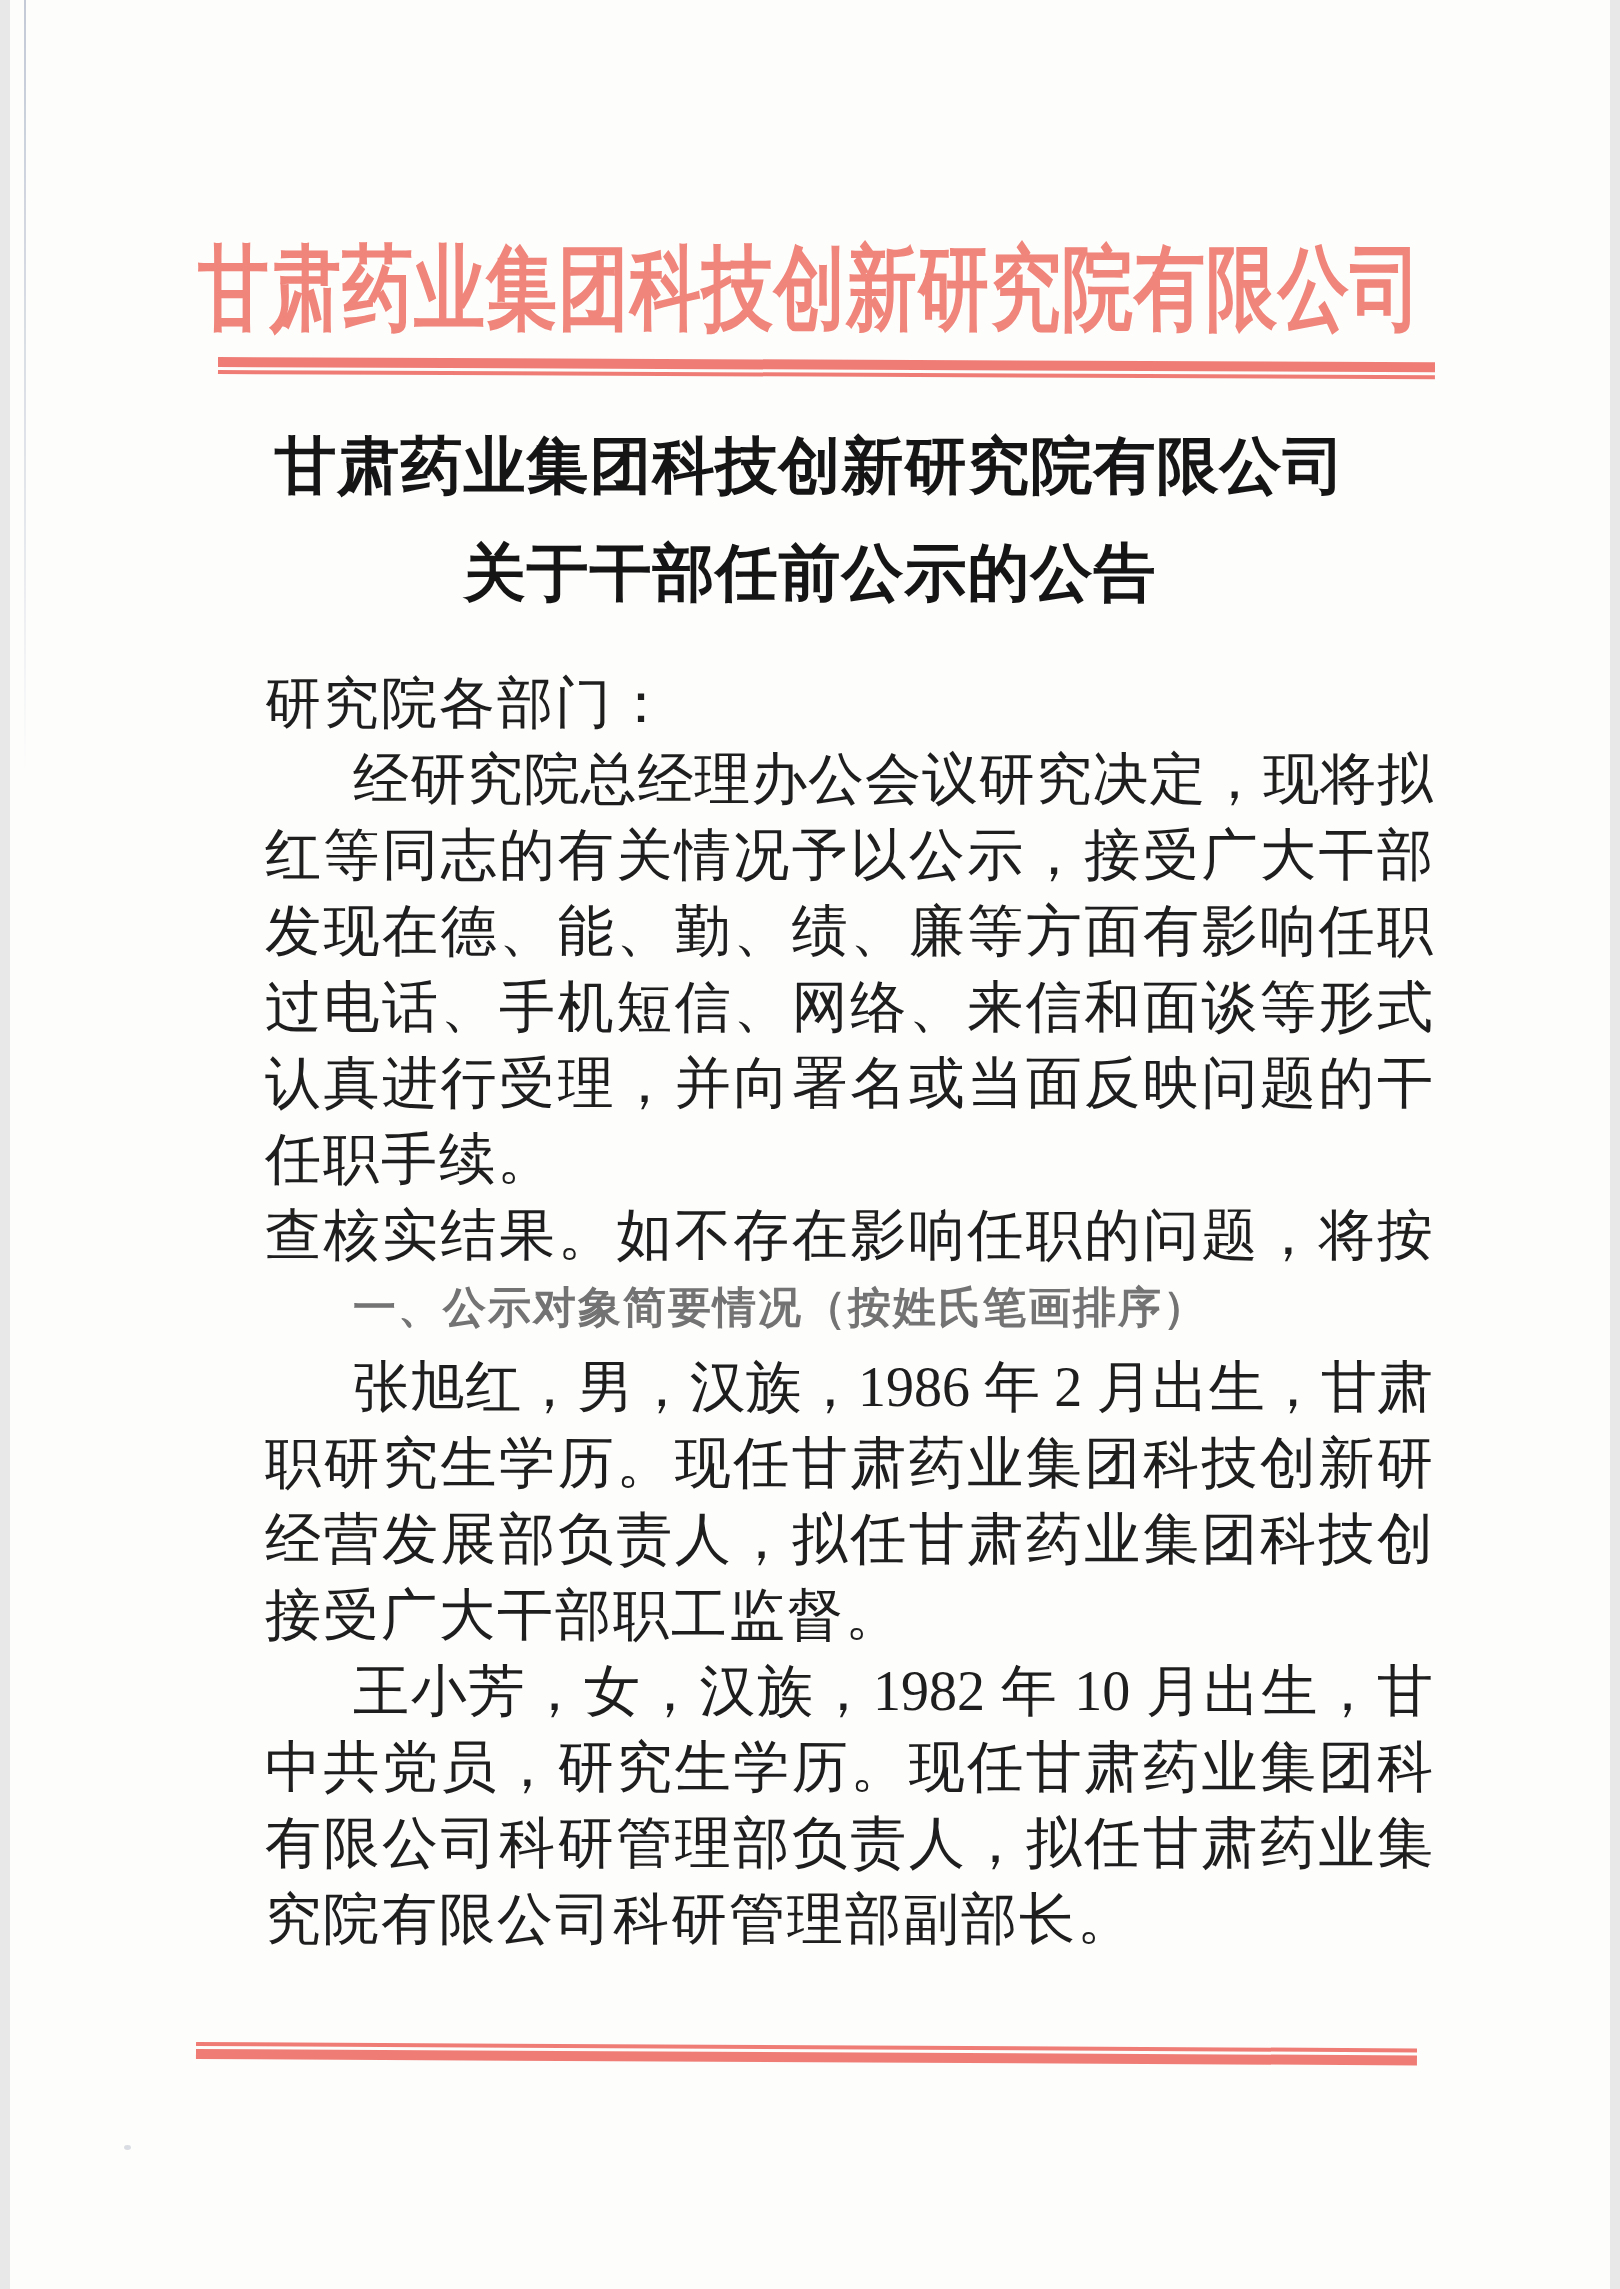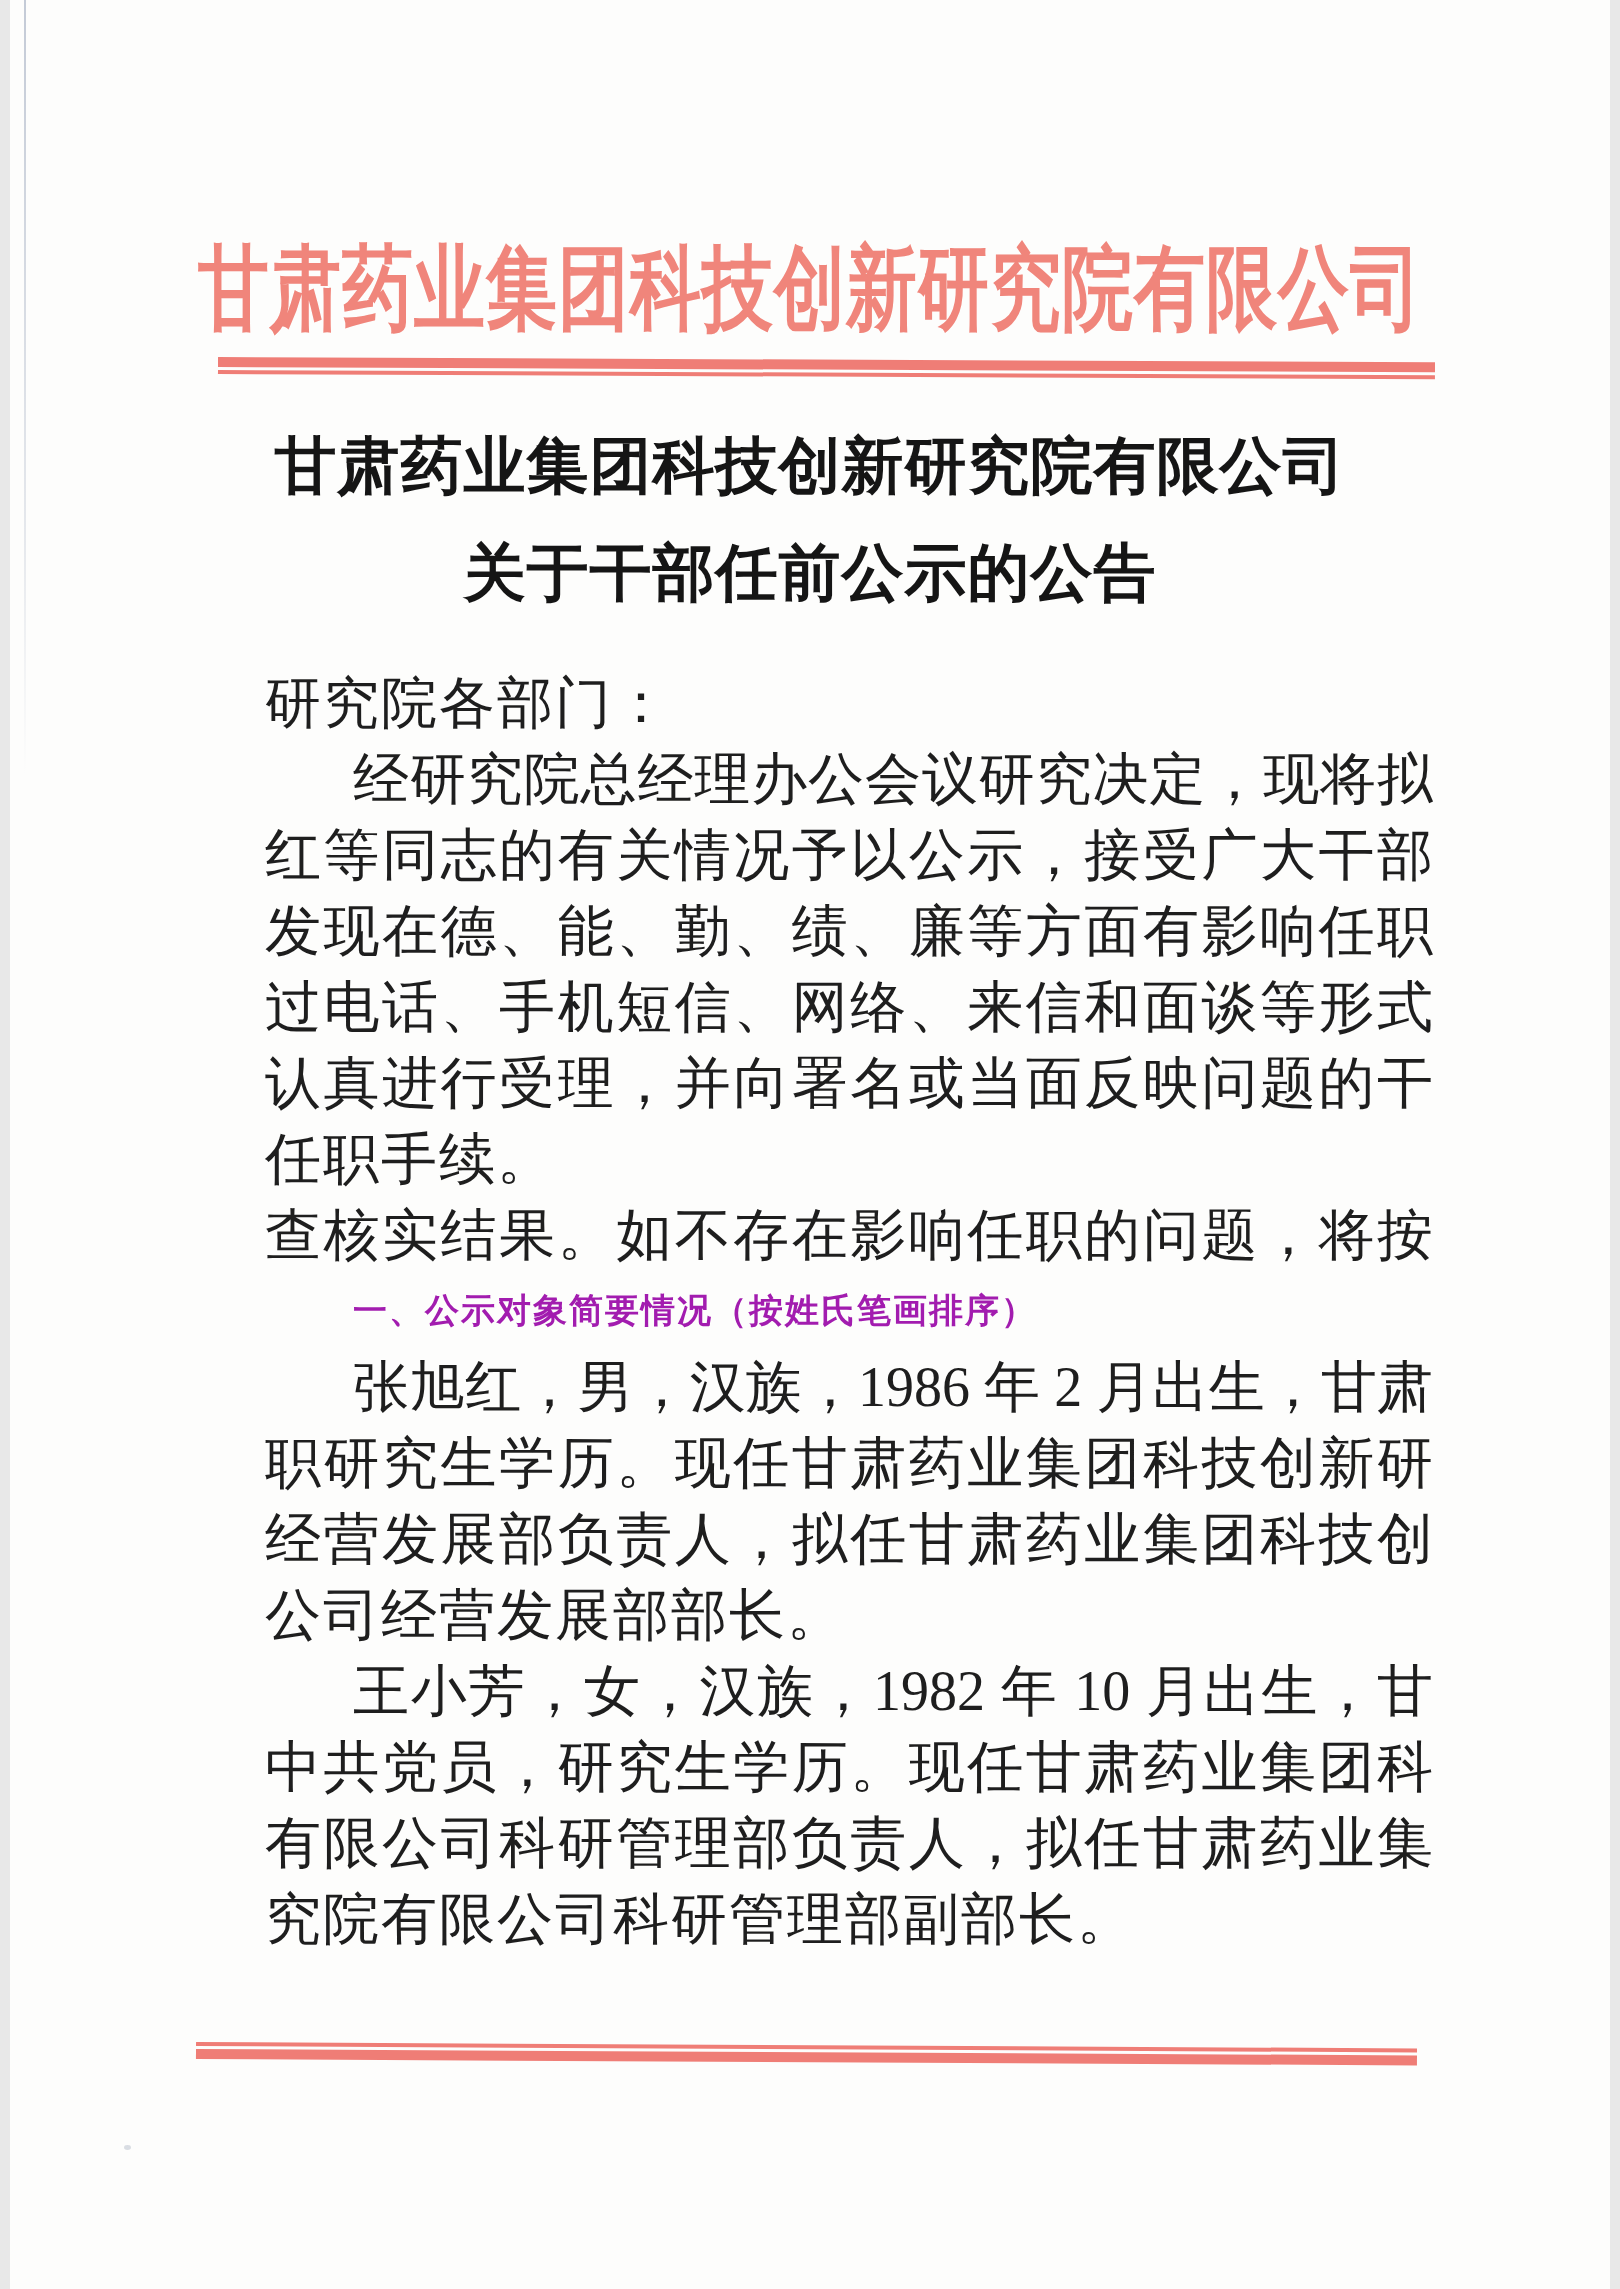--- a/index.html
+++ b/index.html
@@ -61,24 +61,24 @@
   .line.jst{
     letter-spacing:0;
     text-align:justify;
     text-align-last:justify;
     -moz-text-align-last:justify;
     white-space:normal;
     overflow:hidden;
   }
   .line.ind{padding-left:88px;}
   .line.head{
-    font-family:Liberation Serif, serif;
+    font-family:Liberation Mono, monospace;
     font-weight:700;
-    font-size:34px;
-    color:#a21caf;
+    font-size:43px;
+    color:#737373;
   }
 </style>
 </head>
 <body>
 
 <div class="page">
 
   <div class="scan-line"></div>
   <div class="speck"></div>
 
@@ -99,21 +99,21 @@
     <div class="line jst">红等同志的有关情况予以公示，接受广大干部职工监督。如</div>
     <div class="line jst">发现在德、能、勤、绩、廉等方面有影响任职的问题，可通</div>
     <div class="line jst">过电话、手机短信、网络、来信和面谈等形式反映，我们将</div>
     <div class="line jst">认真进行受理，并向署名或当面反映问题的干部职工反馈调</div>
     <div class="line">任职手续。</div>
     <div class="line jst">查核实结果。如不存在影响任职的问题，将按有关规定办理</div>
     <div class="line ind head">一、公示对象简要情况（按姓氏笔画排序）</div>
     <div class="line ind jst">张旭红，男，汉族，1986 年 2 月出生，甘肃武威人，在</div>
     <div class="line jst">职研究生学历。现任甘肃药业集团科技创新研究院有限公司</div>
     <div class="line jst">经营发展部负责人，拟任甘肃药业集团科技创新研究院有限</div>
-    <div class="line">公司经营发展部部长。</div>
+    <div class="line">接受广大干部职工监督。</div>
     <div class="line ind jst">王小芳，女，汉族，1982 年 10 月出生，甘肃靖远人，</div>
     <div class="line jst">中共党员，研究生学历。现任甘肃药业集团科技创新研究院</div>
     <div class="line jst">有限公司科研管理部负责人，拟任甘肃药业集团科技创新研</div>
     <div class="line">究院有限公司科研管理部副部长。</div>
   </div>
 
   <div class="rule rule-bottom">
     <div class="bar-thin"></div>
     <div class="bar-gap"></div>
     <div class="bar-thick"></div>

